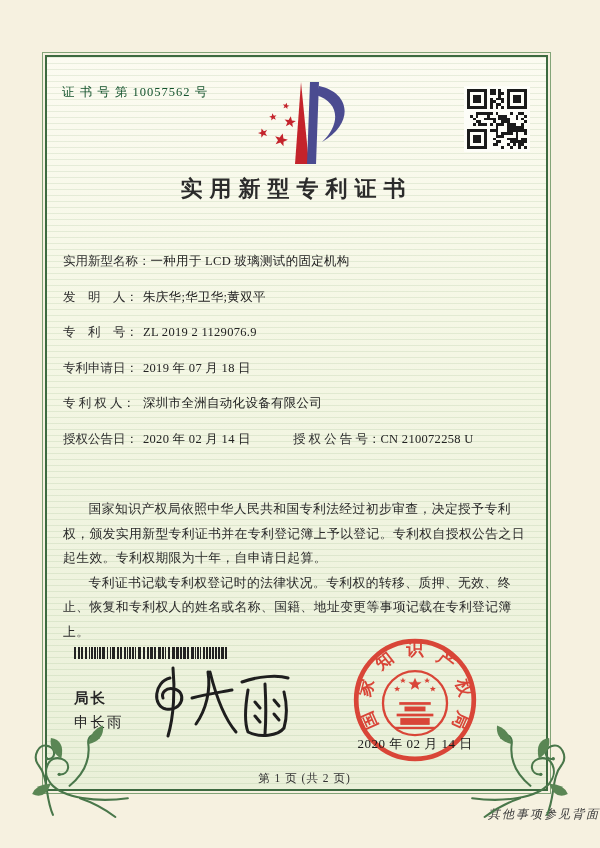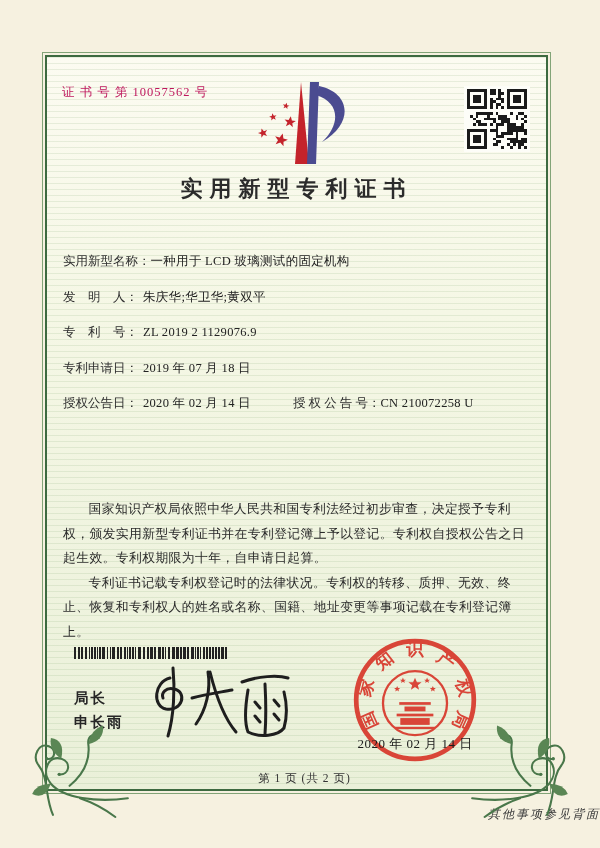--- a/index.html
+++ b/index.html
@@ -14,41 +14,41 @@
     position:absolute;left:42px;top:52px;width:509px;height:742px;
     border:1px solid #82a477;padding:2px;
   }
   .frame-inner{
     width:100%;height:100%;
     border:2px solid #3d6a40;
     background-image:
       repeating-linear-gradient(180deg, rgba(125,165,110,.16) 0px, rgba(125,165,110,.16) 1px, transparent 1px, transparent 6px),
       linear-gradient(180deg,#fcfbf1 0%, #f5f7e5 35%, #eaf0d9 100%);
   }
-  .cert-no{position:absolute;left:62px;top:84px;font-size:12.5px;letter-spacing:1px;color:#be185d;}
+  .cert-no{position:absolute;left:62px;top:84px;font-size:12.5px;letter-spacing:1px;color:#14532d;}
   .logo{position:absolute;left:246px;top:76px;width:104px;height:94px;}
   .qr{position:absolute;left:464px;top:86px;width:66px;height:66px;background:#fdfdf8;padding:3px;}
   .title{
     position:absolute;left:42px;top:174px;width:509px;text-align:center;
     font-size:22px;font-weight:bold;letter-spacing:7px;color:#2b2b2b;
   }
   .fields{position:absolute;left:63px;top:250px;width:474px;}
   .field-row{margin-bottom:13.5px;font-size:12.5px;line-height:22px;white-space:nowrap;}
   .f-label{display:inline-block;min-width:80px;vertical-align:top;color:#2e2e2e;}
   .f-value{letter-spacing:.3px;color:#222;}
   .f-wrap{display:inline-block;width:358px;line-height:19.5px;vertical-align:top;white-space:normal;}
   .f-label2{margin-left:42px;min-width:0;}
   .paras{position:absolute;left:63px;top:497px;width:468px;}
   .paras p{
     margin:0;font-size:12.8px;line-height:24.6px;
     text-indent:2em;letter-spacing:.4px;color:#2a2a2a;
   }
   .barcode{position:absolute;left:74px;top:645px;width:154px;height:12px;z-index:2;}
   .director-label{position:absolute;left:74px;top:689px;font-size:14.5px;font-weight:600;letter-spacing:2px;}
-  .director-name{position:absolute;left:74px;top:713px;font-size:14.5px;font-weight:700;letter-spacing:2px;}
+  .director-name{position:absolute;left:74px;top:713px;font-size:14.5px;font-weight:400;letter-spacing:2px;}
   .signature{position:absolute;left:142px;top:662px;width:152px;height:80px;z-index:2;}
   .sig-stroke{fill:none;stroke:#1e1e1e;stroke-width:3;stroke-linecap:round;stroke-linejoin:round;}
   .seal{position:absolute;left:352px;top:637px;width:126px;height:126px;z-index:2;opacity:.93;}
   .seal-red{stroke:#d8392c;fill:none;}
   .seal-fill{fill:#d8392c;stroke:none;}
   .seal-char{fill:#d8392c;font-size:16.5px;font-weight:bold;font-family:"Liberation Serif","DejaVu Serif",serif;}
   .seal-date{
     position:absolute;left:346px;top:735px;width:138px;text-align:center;z-index:3;
     font-size:13px;letter-spacing:.5px;color:#1c1c1c;
   }
@@ -221,20 +221,21 @@
       </svg>
   </div>
 
   <div class="title">实用新型专利证书</div>
 
   <div class="fields" id="fields">
       <div class="field-row"><span class="f-label">实用新型名称：</span><span class="f-value">一种用于 LCD 玻璃测试的固定机构</span></div>
       <div class="field-row"><span class="f-label">发　明　人：</span><span class="f-value">朱庆华;华卫华;黄双平</span></div>
       <div class="field-row"><span class="f-label">专　利　号：</span><span class="f-value">ZL 2019 2 1129076.9</span></div>
       <div class="field-row"><span class="f-label">专利申请日：</span><span class="f-value">2019 年 07 月 18 日</span></div>
+      <div class="field-row"><span class="f-label">专 利 权 人：</span><span class="f-value">深圳市全洲自动化设备有限公司</span></div>
       <div class="field-row"><span class="f-label">授权公告日：</span><span class="f-value">2020 年 02 月 14 日</span><span class="f-label f-label2">授 权 公 告 号：</span><span class="f-value">CN 210072258 U</span></div>
     </div>
 
   <div class="paras" id="paras">
       <p>国家知识产权局依照中华人民共和国专利法经过初步审查，决定授予专利权，颁发实用新型专利证书并在专利登记簿上予以登记。专利权自授权公告之日起生效。专利权期限为十年，自申请日起算。</p>
       <p>专利证书记载专利权登记时的法律状况。专利权的转移、质押、无效、终止、恢复和专利权人的姓名或名称、国籍、地址变更等事项记载在专利登记簿上。</p>
     </div>
 
   <div class="barcode">
     <svg id="barcode-svg" width="154" height="12" shape-rendering="crispEdges">

